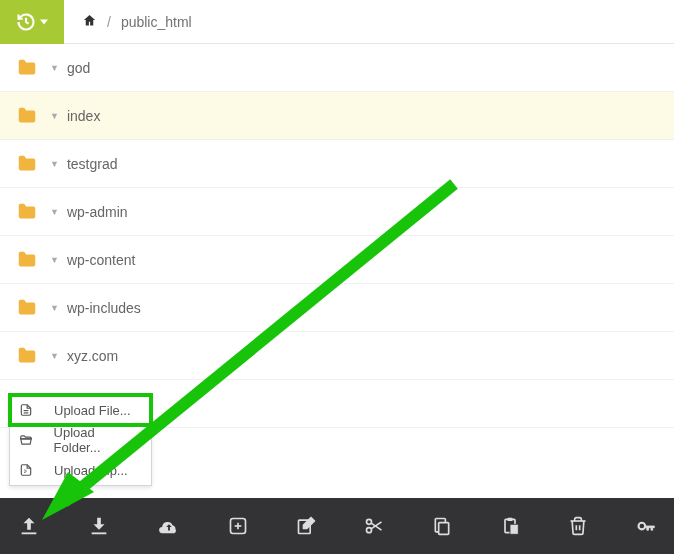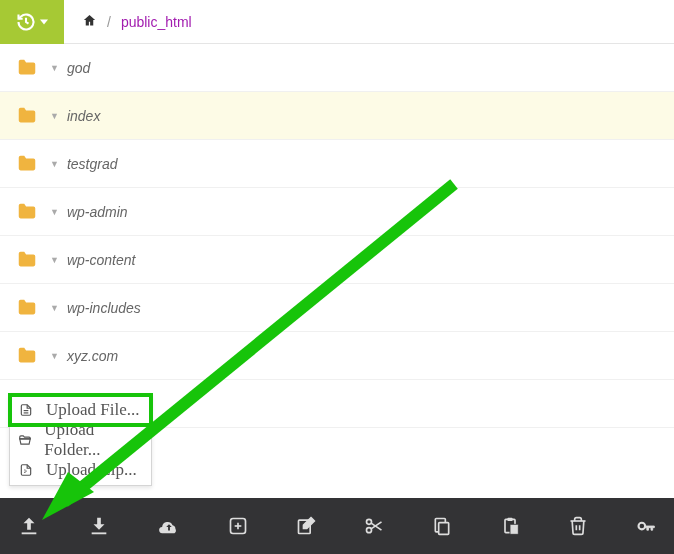--- a/index.html
+++ b/index.html
@@ -44,21 +44,21 @@
     .breadcrumb .sep {
       color: #999;
       font-size: 14px;
     }
     .breadcrumb .home-icon {
       color: #333;
       cursor: pointer;
       font-size: 15px;
     }
     .breadcrumb .crumb {
-      color: #a21caf;
+      color: #737373;
       cursor: pointer;
     }
     .file-list {
       width: 100%;
     }
     .file-row {
       display: flex;
       align-items: center;
       height: 48px;
       padding-left: 14px;
@@ -85,42 +85,40 @@
       justify-content: center;
     }
     .file-row .caret {
       color: #aaa;
       font-size: 9px;
       margin-right: 2px;
       margin-left: 4px;
     }
     .file-row .name {
       color: #666;
-      font-style: italic;
     }
     .context-menu {
       position: absolute;
       left: 9px;
       top: 394px;
       width: 143px;
       background: #fff;
       border: 1px solid #d5d5d5;
       box-shadow: 0 2px 4px rgba(0,0,0,0.1);
       z-index: 10;
     }
     .context-menu .menu-item {
       display: flex;
       align-items: center;
       height: 30px;
       padding: 0 8px;
-      gap: 12px;
+      gap: 20px;
       cursor: pointer;
       color: #555;
-      font-size: 17px;
-      font-family: Liberation Serif, serif;
+      font-size: 13px;
     }
     .context-menu .menu-item.highlighted {
       outline: 4px solid #17c40a;
       outline-offset: -2px;
       position: relative;
       z-index: 2;
     }
     .context-menu .menu-icon {
       width: 16px;
       display: flex;

